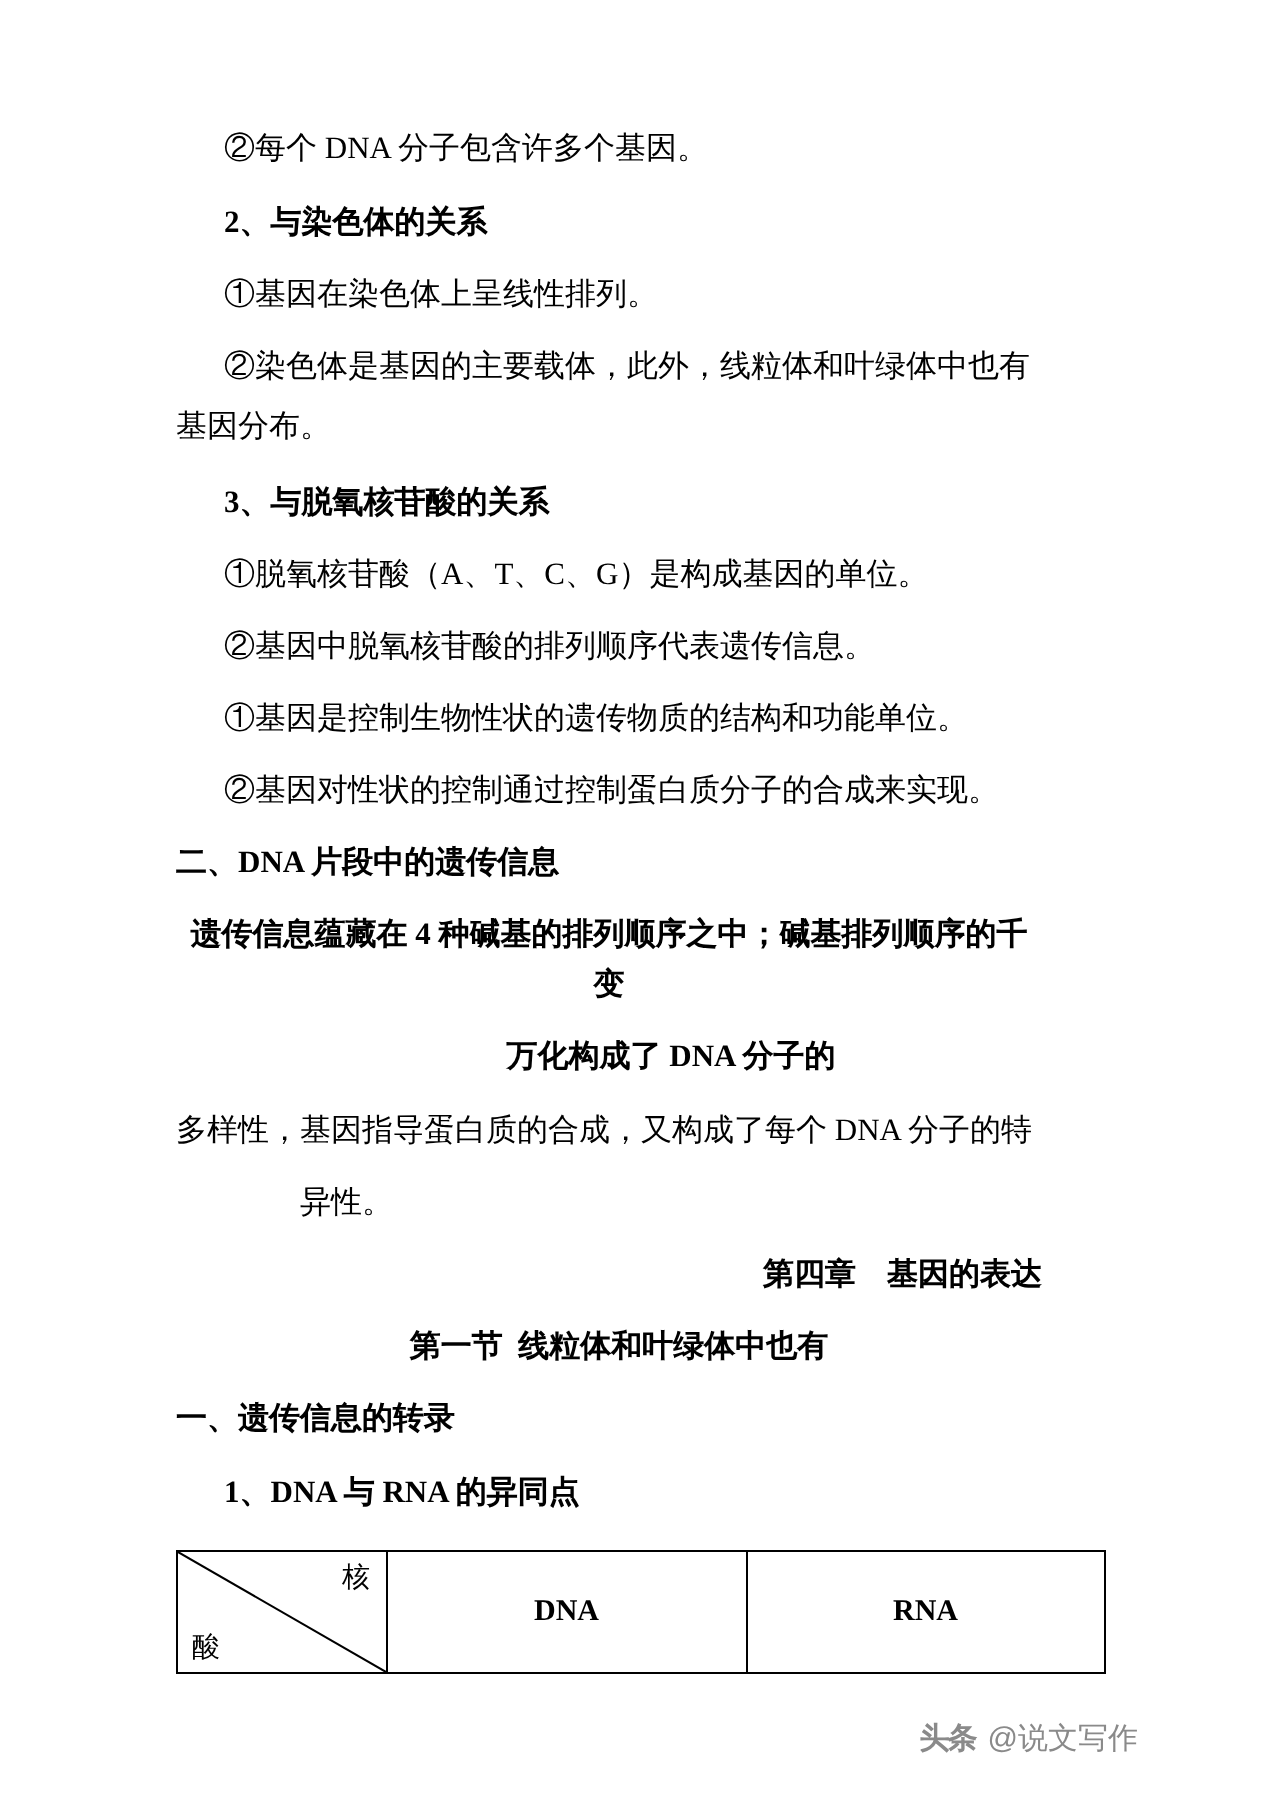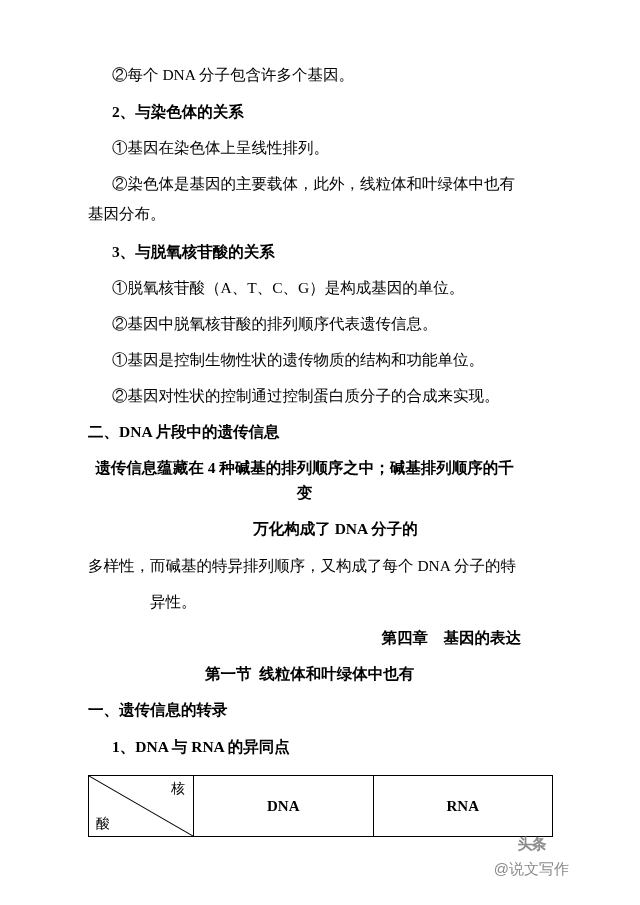--- a/index.html
+++ b/index.html
@@ -113,21 +113,20 @@
   .watermark {
     position: absolute;
     right: 22px;
     bottom: 26px;
     display: flex;
     align-items: center;
     gap: 6px;
     font-family: "Liberation Sans", sans-serif;
     font-size: 15px;
     color: #8a8a8a;
-    flex-direction: column;
   }
   .watermark .tt {
     display: inline-flex;
     align-items: center;
     justify-content: center;
     font-weight: bold;
     color: #8a8a8a;
     letter-spacing: -1px;
   }
 </style>
@@ -142,21 +141,21 @@
   <p class="line indent-1">②染色体是基因的主要载体，此外，线粒体和叶绿体中也有</p>
   <p class="line wrap-cont">基因分布。</p>
   <p class="line heading-num">3、与脱氧核苷酸的关系</p>
   <p class="line indent-1">①脱氧核苷酸（A、T、C、G）是构成基因的单位。</p>
   <p class="line indent-1">②基因中脱氧核苷酸的排列顺序代表遗传信息。</p>
   <p class="line indent-1">①基因是控制生物性状的遗传物质的结构和功能单位。</p>
   <p class="line indent-1">②基因对性状的控制通过控制蛋白质分子的合成来实现。</p>
   <p class="line sec-head">二、DNA 片段中的遗传信息</p>
   <p class="line indent-0 bold">遗传信息蕴藏在 4 种碱基的排列顺序之中；碱基排列顺序的千变</p>
   <p class="line sub-indent bold">万化构成了 DNA 分子的</p>
-  <p class="line indent-0">多样性，而碱基的特异排列顺序，又构成了每个 DNA 分子的特</p>
+  <p class="line indent-0">多样性，基因指导蛋白质的合成，又构成了每个 DNA 分子的特</p>
   <p class="line sub-indent">异性。</p>
   <p class="line center bold">第四章    基因的表达</p>
   <p class="line center-2 bold">第一节  线粒体和叶绿体中也有</p>
   <p class="line sec-head">一、遗传信息的转录</p>
   <p class="line heading-num">1、DNA 与 RNA 的异同点</p>
 
   <div class="tbl-wrap">
     <table class="cmp">
       <tbody>
           <tr>

